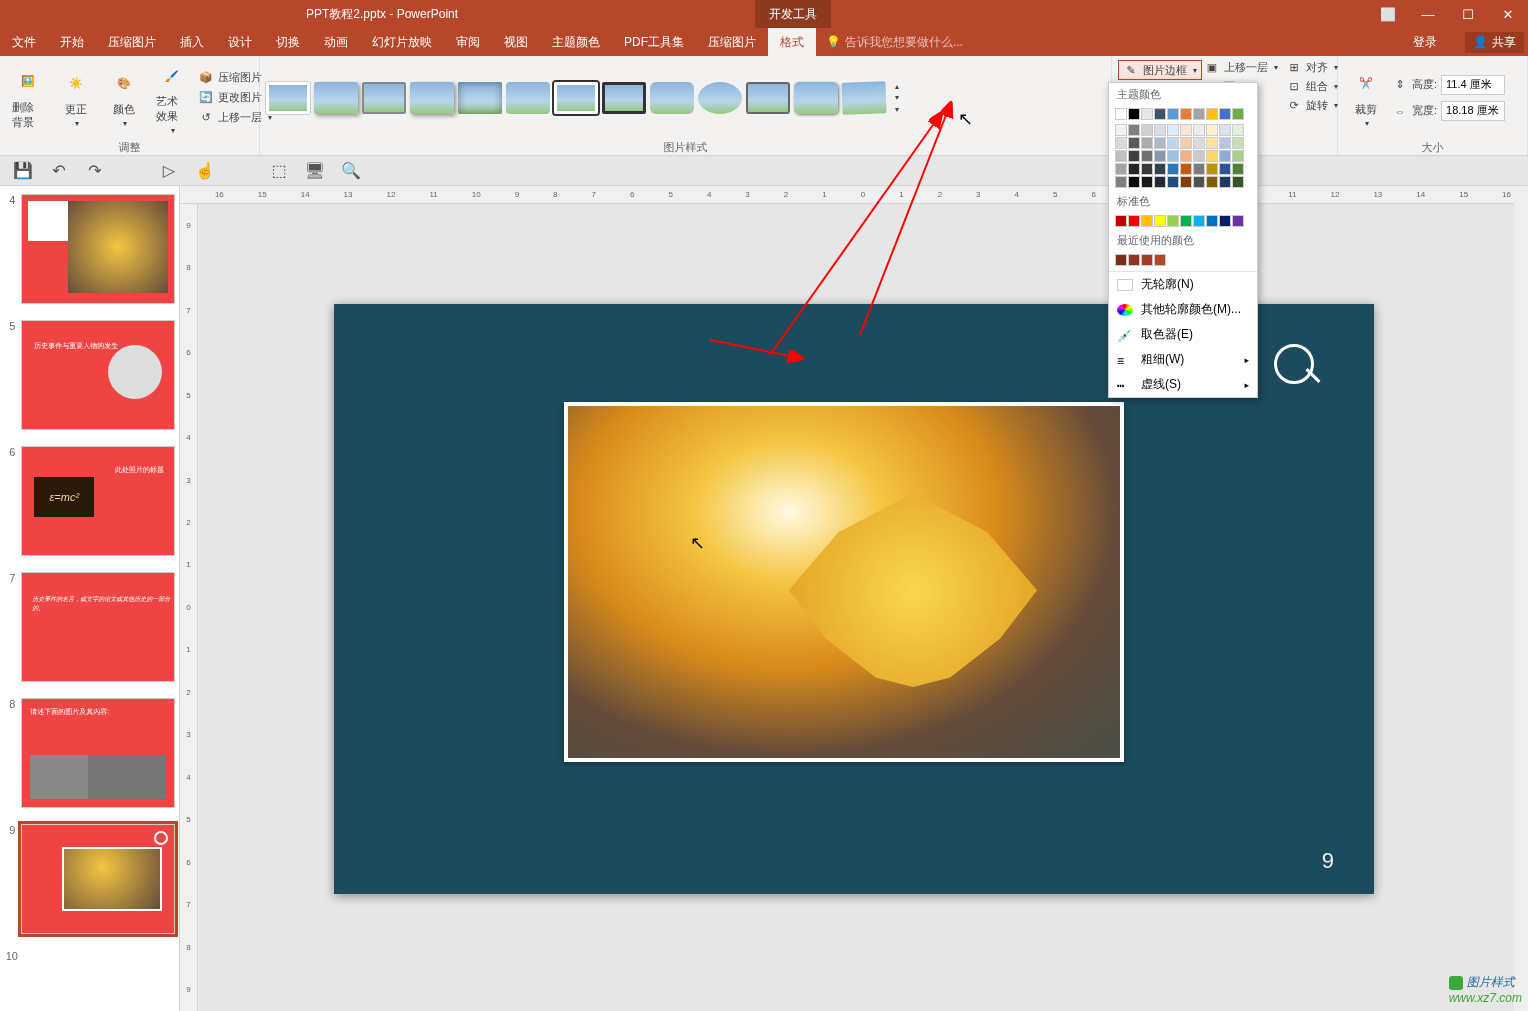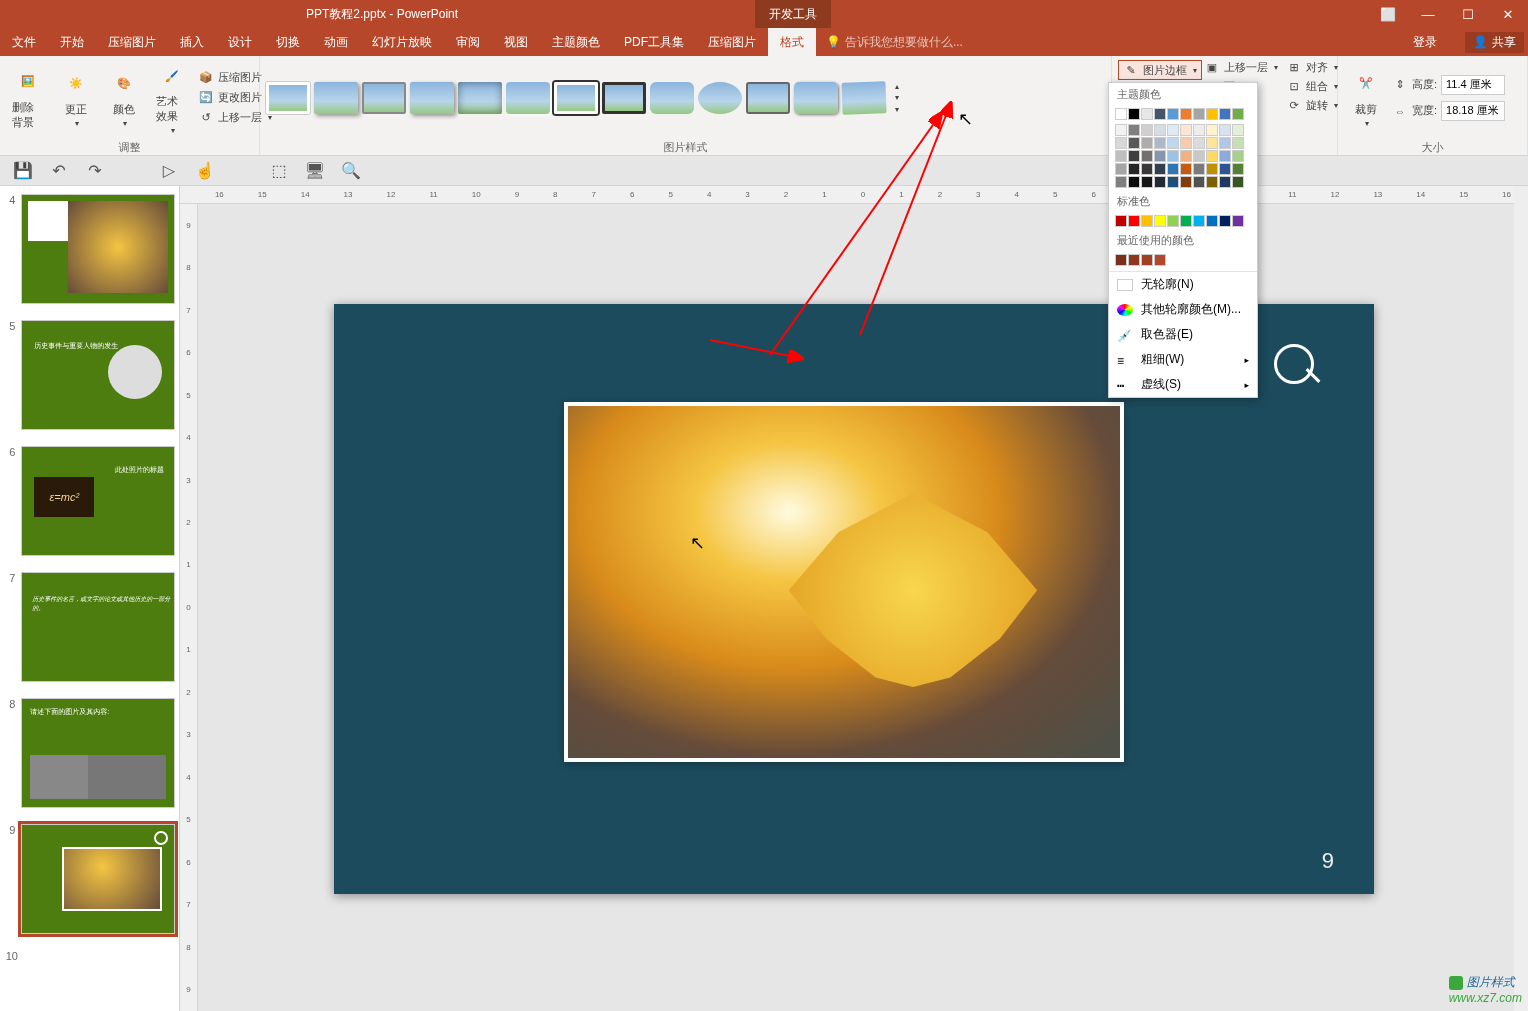--- a/index.html
+++ b/index.html
@@ -37,21 +37,21 @@
 .color-dropdown .swatch { width: 12px; height: 12px; border: 1px solid #ccc; cursor: pointer; }
 .color-dropdown .menu-item { display: flex; align-items: center; gap: 8px; padding: 4px 8px; cursor: pointer; }
 .color-dropdown .menu-item .mi-icon { width: 16px; height: 12px; }
 .color-dropdown .menu-item .sub-arrow { margin-left: auto; font-size: 9px; }
 .qat { height: 30px; background: #e6e6e6; display: flex; align-items: center; gap: 18px; padding: 0 14px; border-bottom: 1px solid #d4d4d4; }
 .qat-btn { width: 18px; height: 18px; display: flex; align-items: center; justify-content: center; color: #555; cursor: pointer; }
 .main-area { display: flex; height: 825px; background: #e6e6e6; }
 .slide-panel { width: 228px; background: #fff; overflow-y: auto; border-right: 1px solid #d4d4d4; }
 .slide-thumb-row { display: flex; padding: 8px 4px; gap: 6px; }
 .slide-num { width: 14px; font-size: 11px; color: #666; text-align: right; }
-.slide-thumb { width: 190px; height: 110px; background: #4d7c0f; border: 1px solid #ccc; position: relative; overflow: hidden; }
+.slide-thumb { width: 190px; height: 110px; background: #ef4444; border: 1px solid #ccc; position: relative; overflow: hidden; }
 .slide-thumb.active { outline: 3px solid #b7472a; }
 .ruler-area { flex: 1; position: relative; }
 .hruler { height: 18px; background: #f0f0f0; border-bottom: 1px solid #d4d4d4; font-size: 8px; color: #666; display: flex; align-items: center; padding-left: 18px; overflow: hidden; }
 .hruler span { padding: 0 17px; }
 .vruler { position: absolute; left: 0; top: 18px; width: 18px; bottom: 0; background: #f0f0f0; border-right: 1px solid #d4d4d4; font-size: 8px; color: #666; display: flex; flex-direction: column; align-items: center; justify-content: space-around; }
 .canvas { position: absolute; left: 40px; top: 40px; right: 40px; bottom: 40px; display: flex; align-items: center; justify-content: center; }
 .slide-canvas { width: 1040px; height: 590px; background: #1b4b5c; box-shadow: 0 2px 10px rgba(0,0,0,0.4); position: relative; }
 .leaf-image { position: absolute; left: 230px; top: 98px; width: 560px; height: 360px; background: radial-gradient(ellipse at 40% 30%, #fffbe0 0%, #f5c542 20%, #d88a1a 45%, #654b3a 70%, #4a5048 100%); border: 4px solid #fff; box-shadow: 0 2px 6px rgba(0,0,0,0.3); }
 .leaf-image::before { content:""; position:absolute; left:40%; top:25%; width:45%; height:55%; background: radial-gradient(circle, #f8d64e, #e09a1c); clip-path: polygon(50% 0%, 80% 20%, 100% 50%, 85% 75%, 65% 95%, 50% 100%, 35% 95%, 15% 75%, 0% 50%, 20% 20%); }
 .slide-number { position: absolute; right: 40px; bottom: 20px; color: #eee; font-size: 22px; }

